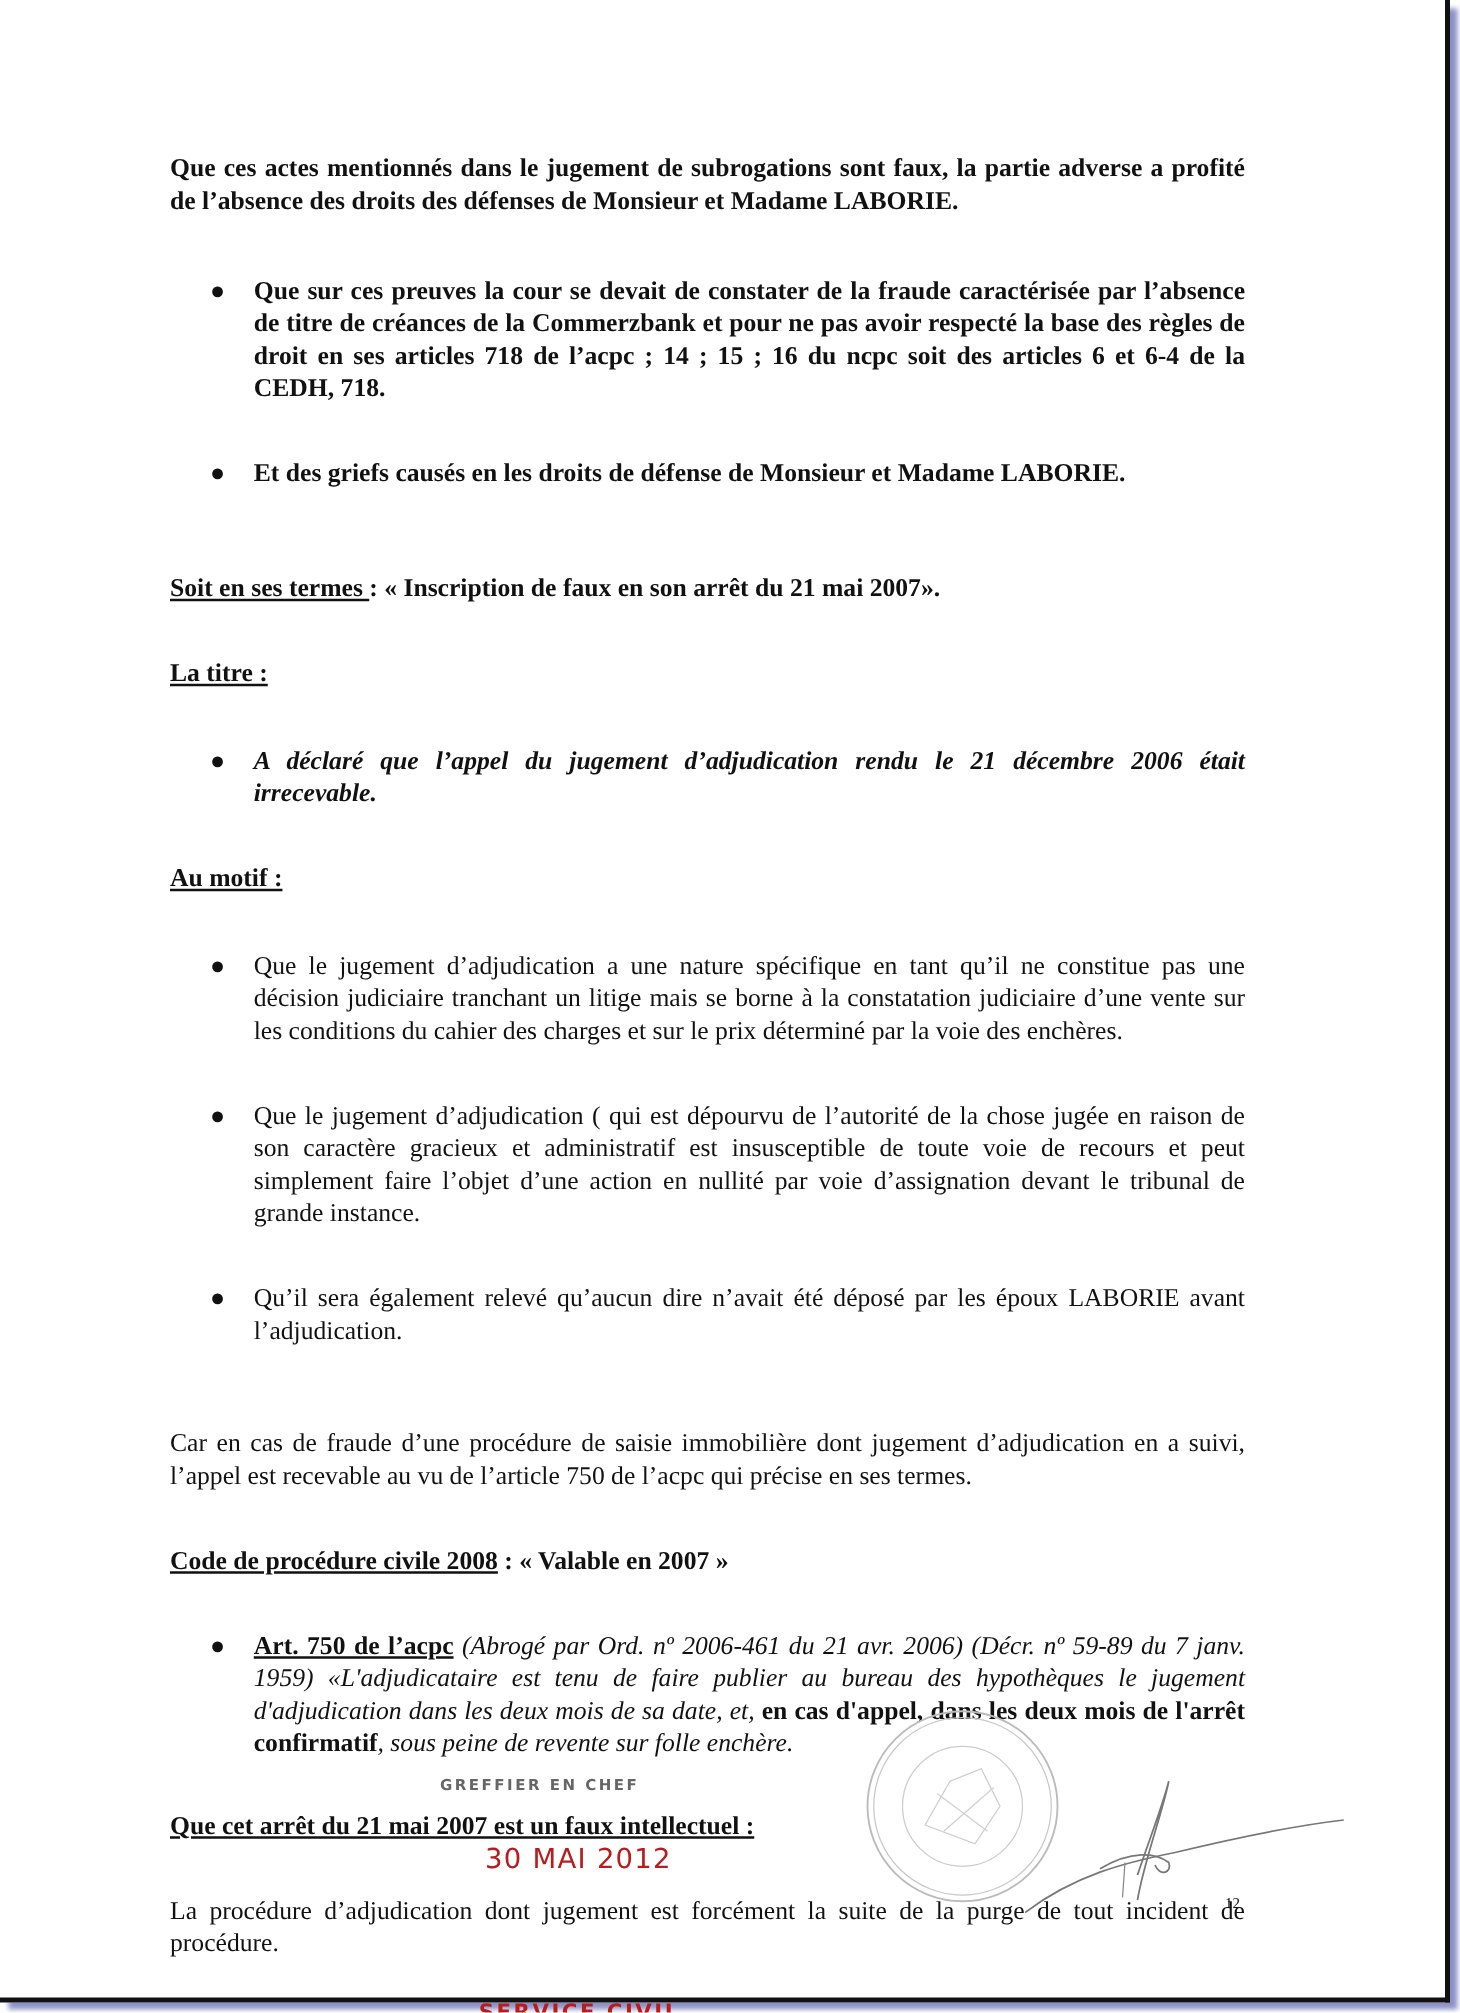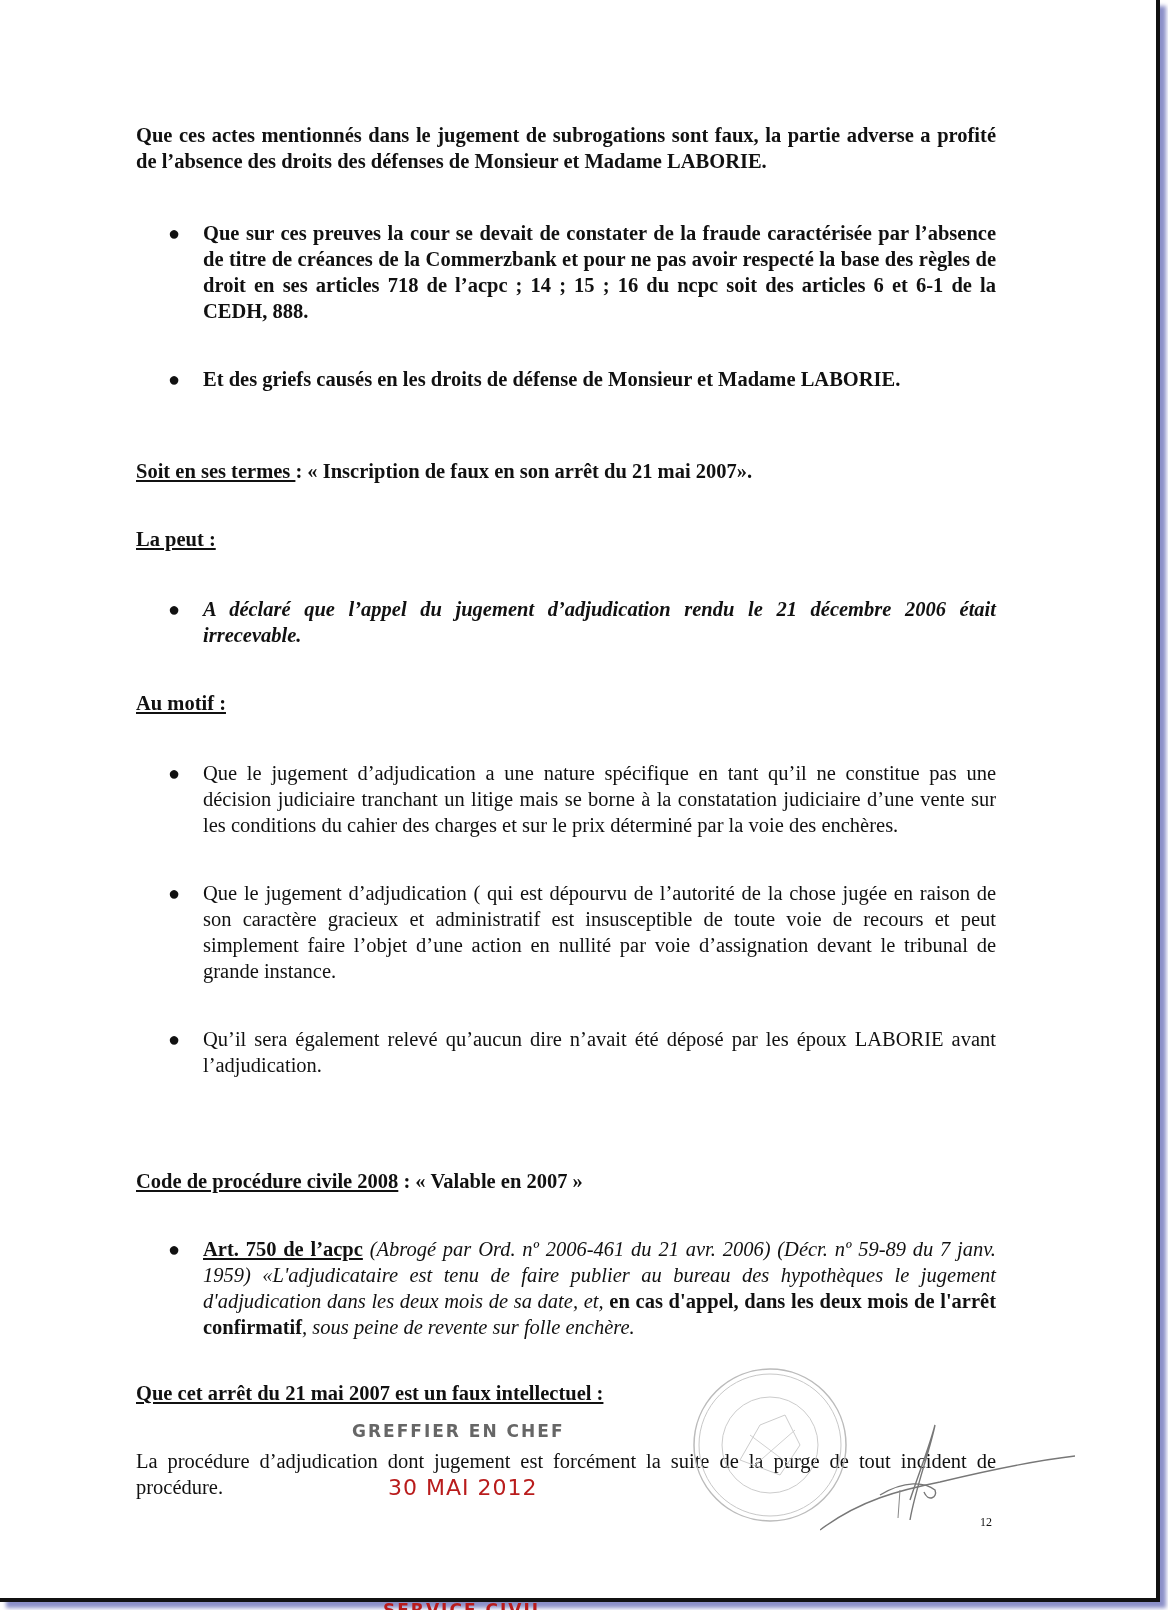--- a/index.html
+++ b/index.html
@@ -29,35 +29,35 @@
 <body>
 
 <div class="page">
   <div class="content">
 
     <p class="bold">Que ces actes mentionnés dans le jugement de subrogations sont faux, la partie adverse a profité de l’absence des droits des défenses de Monsieur et Madame LABORIE.</p>
 
     <div style="height:30px"></div>
     <p class="bold bullet">
       <span class="dot">●</span>
-      <span>Que sur ces preuves la cour se devait de constater de la fraude caractérisée par l’absence de titre de créances de la Commerzbank et pour ne pas avoir respecté la base des règles de droit en ses articles 718 de l’acpc ;  14 ; 15 ; 16 du ncpc soit des articles  6 et 6-1 de la CEDH, 888.</span>
+      <span>Que sur ces preuves la cour se devait de constater de la fraude caractérisée par l’absence de titre de créances de la Commerzbank et pour ne pas avoir respecté la base des règles de droit en ses articles 718 de l’acpc ;  14 ; 15 ; 16 du ncpc soit des articles  6 et 6-4 de la CEDH, 718.</span>
     </p>
     <div style="height:26px"></div>
     <p class="bold bullet">
       <span class="dot">●</span>
       <span>Et des griefs causés en les droits de défense de Monsieur et Madame LABORIE.</span>
     </p>
 
     <div style="height:50px"></div>
     <p class="heading">
       <span class="ul">Soit en ses termes </span><span>: « Inscription de faux en son arrêt du 21 mai 2007».</span>
     </p>
 
     <div style="height:26px"></div>
-    <p class="heading ul">La peut :</p>
+    <p class="heading ul">La titre :</p>
 
     <div style="height:28px"></div>
     <p class="bold it bullet">
       <span class="dot" style="font-style:normal">●</span>
       <span>A déclaré que l’appel du jugement d’adjudication rendu le 21 décembre 2006 était irrecevable.</span>
     </p>
 
     <div style="height:26px"></div>
     <p class="heading ul">Au motif :</p>
 
@@ -73,40 +73,41 @@
     </p>
     <div style="height:26px"></div>
     <p class="bullet">
       <span class="dot">●</span>
       <span>Qu’il sera également relevé qu’aucun dire n’avait été déposé par les époux LABORIE avant l’adjudication.</span>
     </p>
 
     <div style="height:22px"></div>
 
     <div style="height:26px"></div>
+    <p>Car en cas de fraude d’une procédure de saisie immobilière dont jugement d’adjudication en a suivi, l’appel est recevable au vu de l’article 750 de l’acpc qui précise en ses termes.</p>
 
     <div style="height:26px"></div>
     <p class="heading">
       <span class="ul">Code de procédure civile 2008</span><span> : « Valable en 2007 »</span>
     </p>
 
     <div style="height:26px"></div>
     <p class="bullet">
       <span class="dot">●</span>
       <span class="bold ul">Art. 750 de l’acpc</span><span class="it"> (Abrogé par  Ord. nº 2006-461 du 21 avr. 2006)     (Décr. nº 59-89 du 7 janv. 1959)    «L'adjudicataire est tenu de faire publier au bureau des hypothèques le jugement d'adjudication dans les deux mois de sa date, et, </span><span class="bold">en cas d'appel, dans les deux mois de l'arrêt confirmatif</span><span class="it">, sous peine de revente sur folle enchère.</span>
     </p>
 
     <div style="height:24px"></div>
     <p class="heading ul">Que cet arrêt du 21 mai 2007 est un faux intellectuel :</p>
 
     <div style="height:26px"></div>
     <p>La procédure d’adjudication dont jugement est forcément la suite de la purge de tout incident de procédure.</p>
   </div>
 
-  <div class="abs stamp-text" style="left:352px; top:1421px; font-size:17px; font-weight:bold; color:#666;">GREFFIER EN CHEF</div>
+  <div class="abs stamp-text" style="left:352px; top:1421px; font-size:12px; font-weight:bold; color:#666;">GREFFIER EN CHEF</div>
   <div class="abs stamp-text" style="left:388px; top:1475px; font-size:22px; color:#b91c1c; letter-spacing:1px;">30 MAI 2012</div>
   <div class="abs stamp-text" style="left:383px; top:1600px; font-size:17px; font-weight:bold; color:#b91c1c;">SERVICE CIVIL</div>
 
   <svg class="abs" style="left:690px; top:1365px;" width="160" height="160">
     <circle cx="80" cy="80" r="76" fill="none" stroke="#bbb" stroke-width="1.5"></circle>
     <circle cx="80" cy="80" r="71" fill="none" stroke="#c8c8c8" stroke-width="1"></circle>
     <circle cx="80" cy="80" r="48" fill="none" stroke="#ccc" stroke-width="1"></circle>
     <path d="M50 95 L70 60 L95 50 L110 80 L90 110 Z" fill="none" stroke="#ccc" stroke-width="1"></path>
     <path d="M60 70 L100 100 M65 100 L105 65" stroke="#d0d0d0" stroke-width="1"></path>
   </svg>

